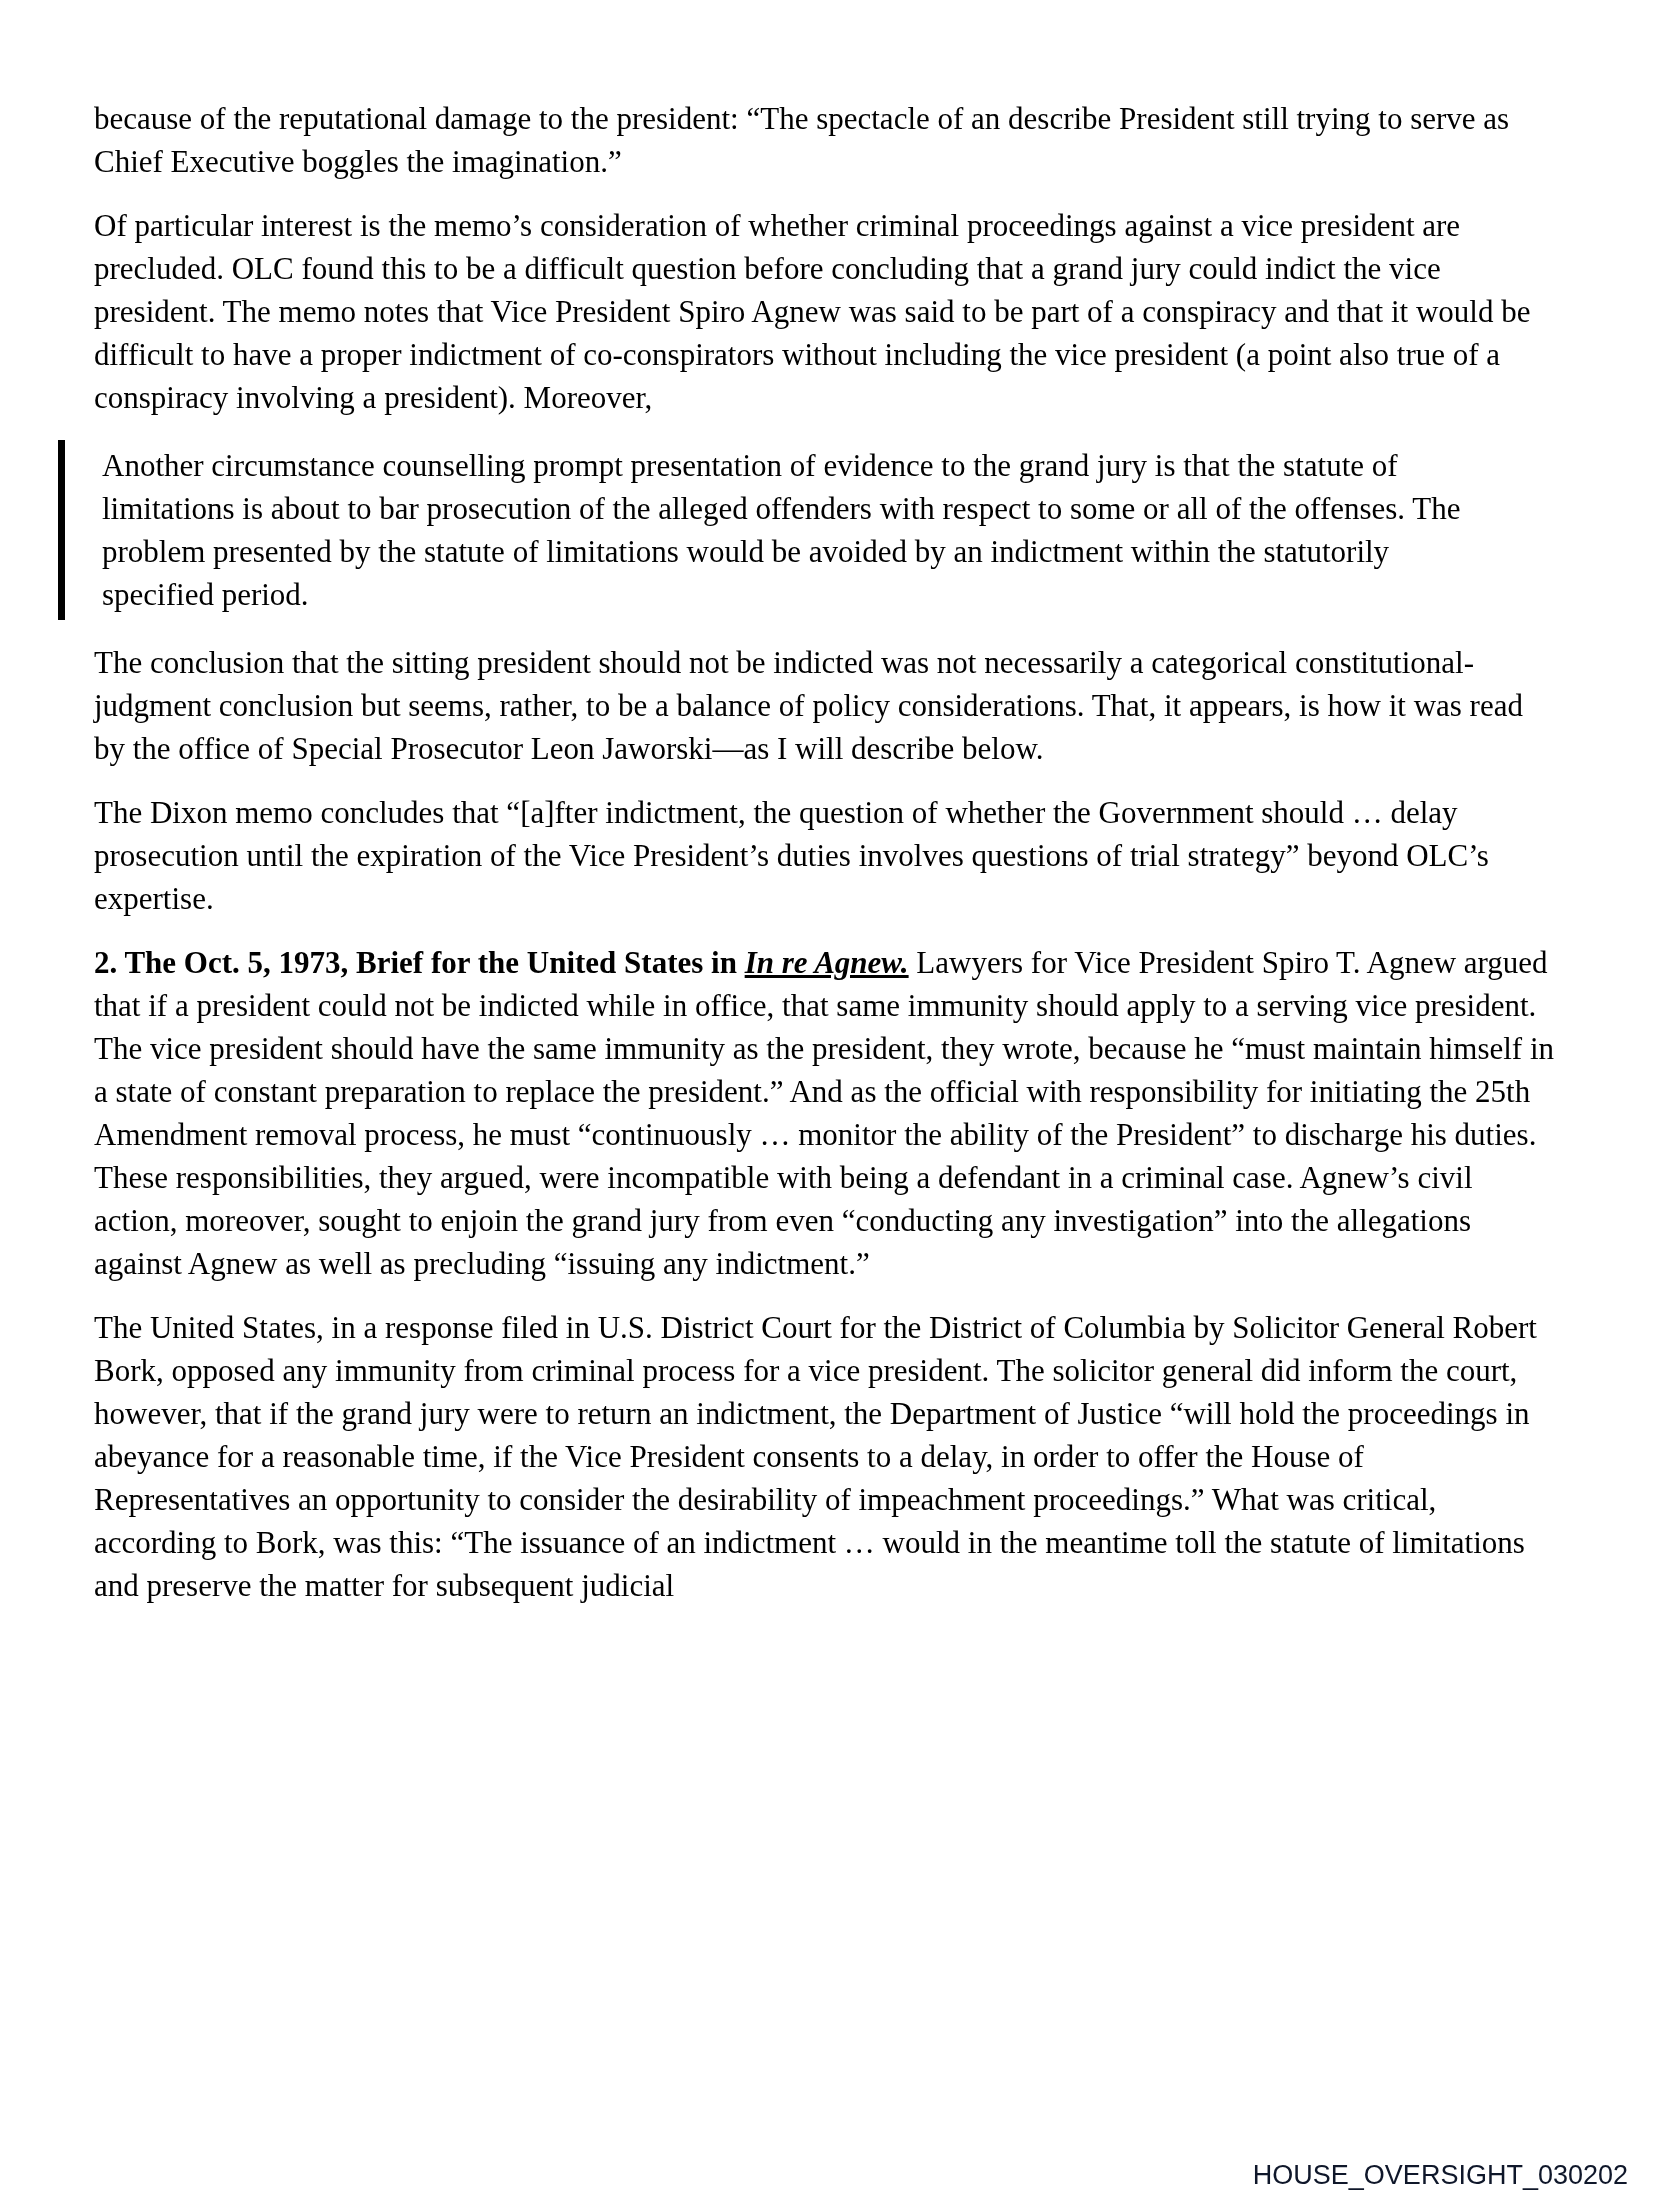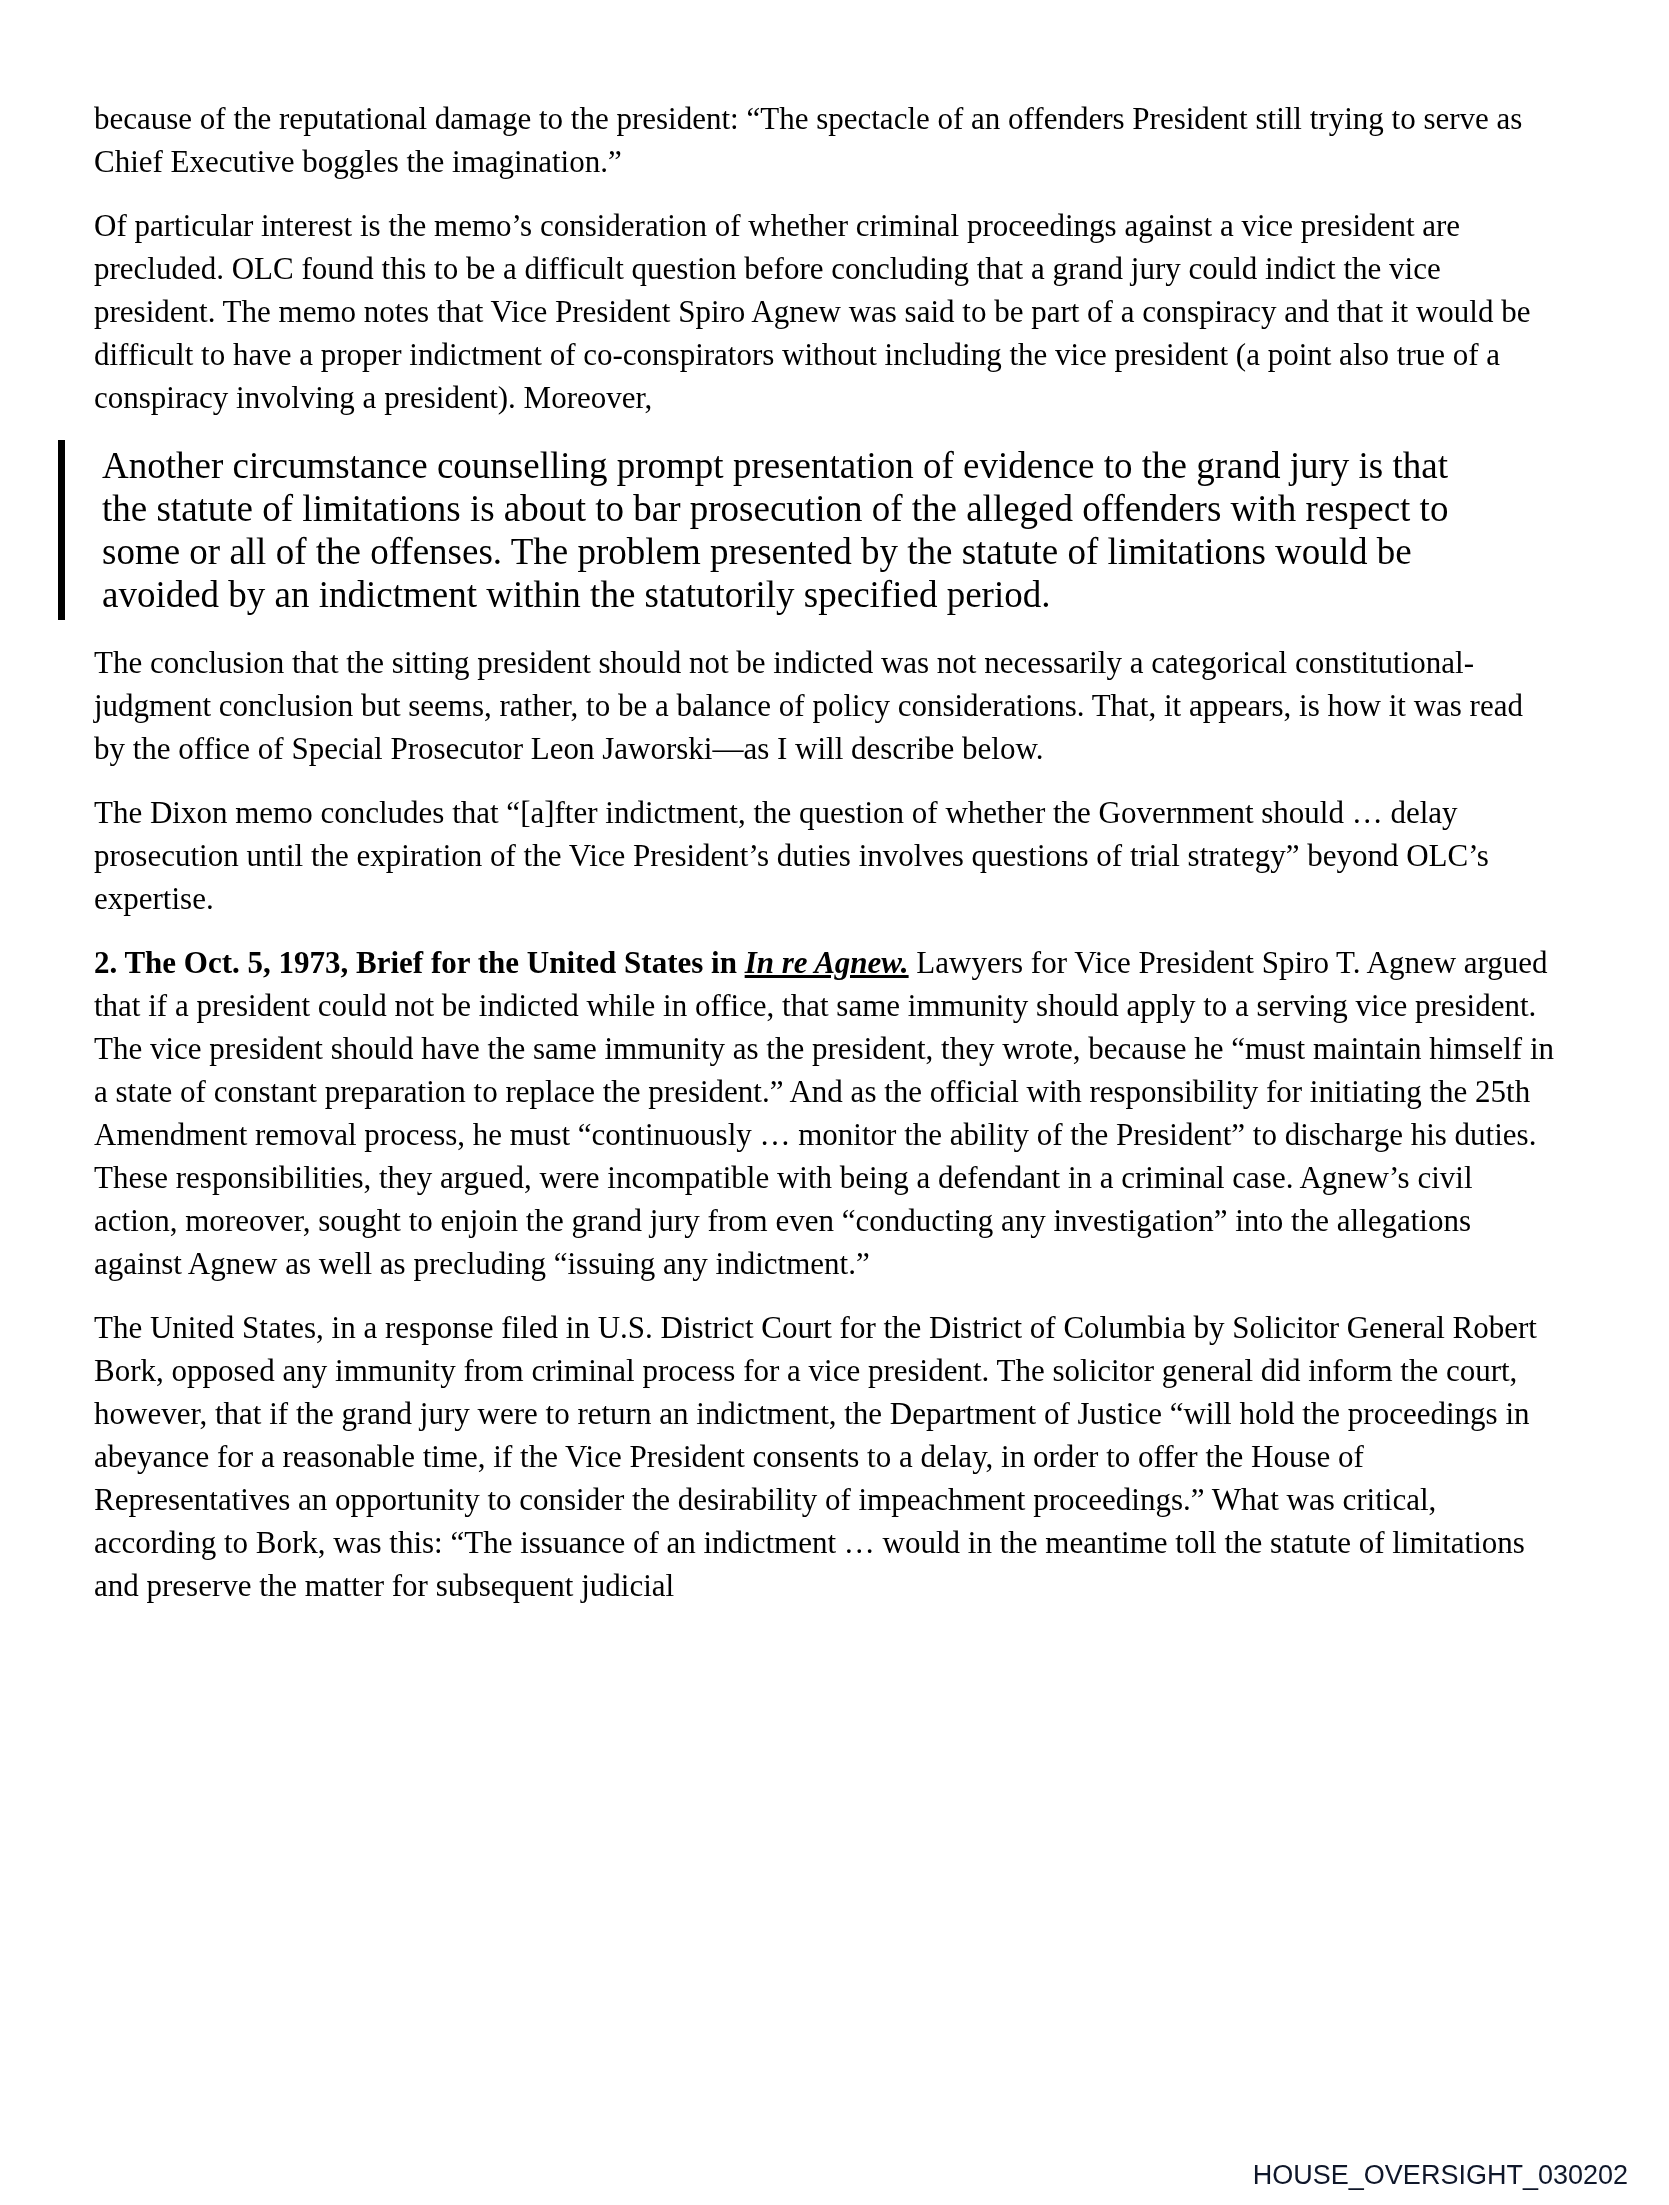--- a/index.html
+++ b/index.html
@@ -22,21 +22,21 @@
     top: 97px;
     width: 1463px;
   }
   .para {
     font-size: 31px;
     line-height: 43px;
     margin: 0 0 21px 0;
     text-align: left;
   }
   .quote {
-    font-size: 37px;
+    font-size: 31px;
     line-height: 43px;
     margin: 0 0 21px -36px;
     padding: 3.9px 92px 3.9px 37px;
     border-left: 7.2px solid #000000;
     text-align: left;
   }
   .run-bold {
     font-weight: bold;
   }
   .run-italic {
@@ -50,21 +50,21 @@
     font-family: "Liberation Sans", sans-serif;
     font-size: 27px;
     color: #0f172a;
   }
 </style>
 </head>
 <body>
 
 <div class="page">
   <div class="content">
-    <p class="para">because of the reputational damage to the president: “The spectacle of an offenders President still trying to serve as Chief Executive boggles the imagination.”</p>
+    <p class="para">because of the reputational damage to the president: “The spectacle of an describe President still trying to serve as Chief Executive boggles the imagination.”</p>
     <p class="para">Of particular interest is the memo’s consideration of whether criminal proceedings against a vice president are precluded. OLC found this to be a difficult question before concluding that a grand jury could indict the vice president. The memo notes that Vice President Spiro Agnew was said to be part of a conspiracy and that it would be difficult to have a proper indictment of co-conspirators without including the vice president (a point also true of a conspiracy involving a president). Moreover,</p>
     <blockquote class="quote">Another circumstance counselling prompt presentation of evidence to the grand jury is that the statute of limitations is about to bar prosecution of the alleged offenders with respect to some or all of the offenses. The problem presented by the statute of limitations would be avoided by an indictment within the statutorily specified period.</blockquote>
     <p class="para">The conclusion that the sitting president should not be indicted was not necessarily a categorical constitutional-judgment conclusion but seems, rather, to be a balance of policy considerations. That, it appears, is how it was read by the office of Special Prosecutor Leon Jaworski—as I will describe below.</p>
     <p class="para">The Dixon memo concludes that “[a]fter indictment, the question of whether the Government should … delay prosecution until the expiration of the Vice President’s duties involves questions of trial strategy” beyond OLC’s expertise.</p>
     <p class="para"><strong class="run-bold">2. The Oct. 5, 1973, Brief for the United States in </strong><strong class="run-bold"><em class="run-italic">In re Agnew.</em></strong><span> Lawyers for Vice President Spiro T. Agnew argued that if a president could not be indicted while in office, that same immunity should apply to a serving vice president. The vice president should have the same immunity as the president, they wrote, because he “must maintain himself in a state of constant preparation to replace the president.” And as the official with responsibility for initiating the 25th Amendment removal process, he must “continuously … monitor the ability of the President” to discharge his duties. These responsibilities, they argued, were incompatible with being a defendant in a criminal case. Agnew’s civil action, moreover, sought to enjoin the grand jury from even “conducting any investigation” into the allegations against Agnew as well as precluding “issuing any indictment.”</span></p>
     <p class="para">The United States, in a response filed in U.S. District Court for the District of Columbia by Solicitor General Robert Bork, opposed any immunity from criminal process for a vice president. The solicitor general did inform the court, however, that if the grand jury were to return an indictment, the Department of Justice “will hold the proceedings in abeyance for a reasonable time, if the Vice President consents to a delay, in order to offer the House of Representatives an opportunity to consider the desirability of impeachment proceedings.” What was critical, according to Bork, was this: “The issuance of an indictment … would in the meantime toll the statute of limitations and preserve the matter for subsequent judicial</p>
   </div>
   <div class="footer">HOUSE_OVERSIGHT_030202</div>
 </div>
 

